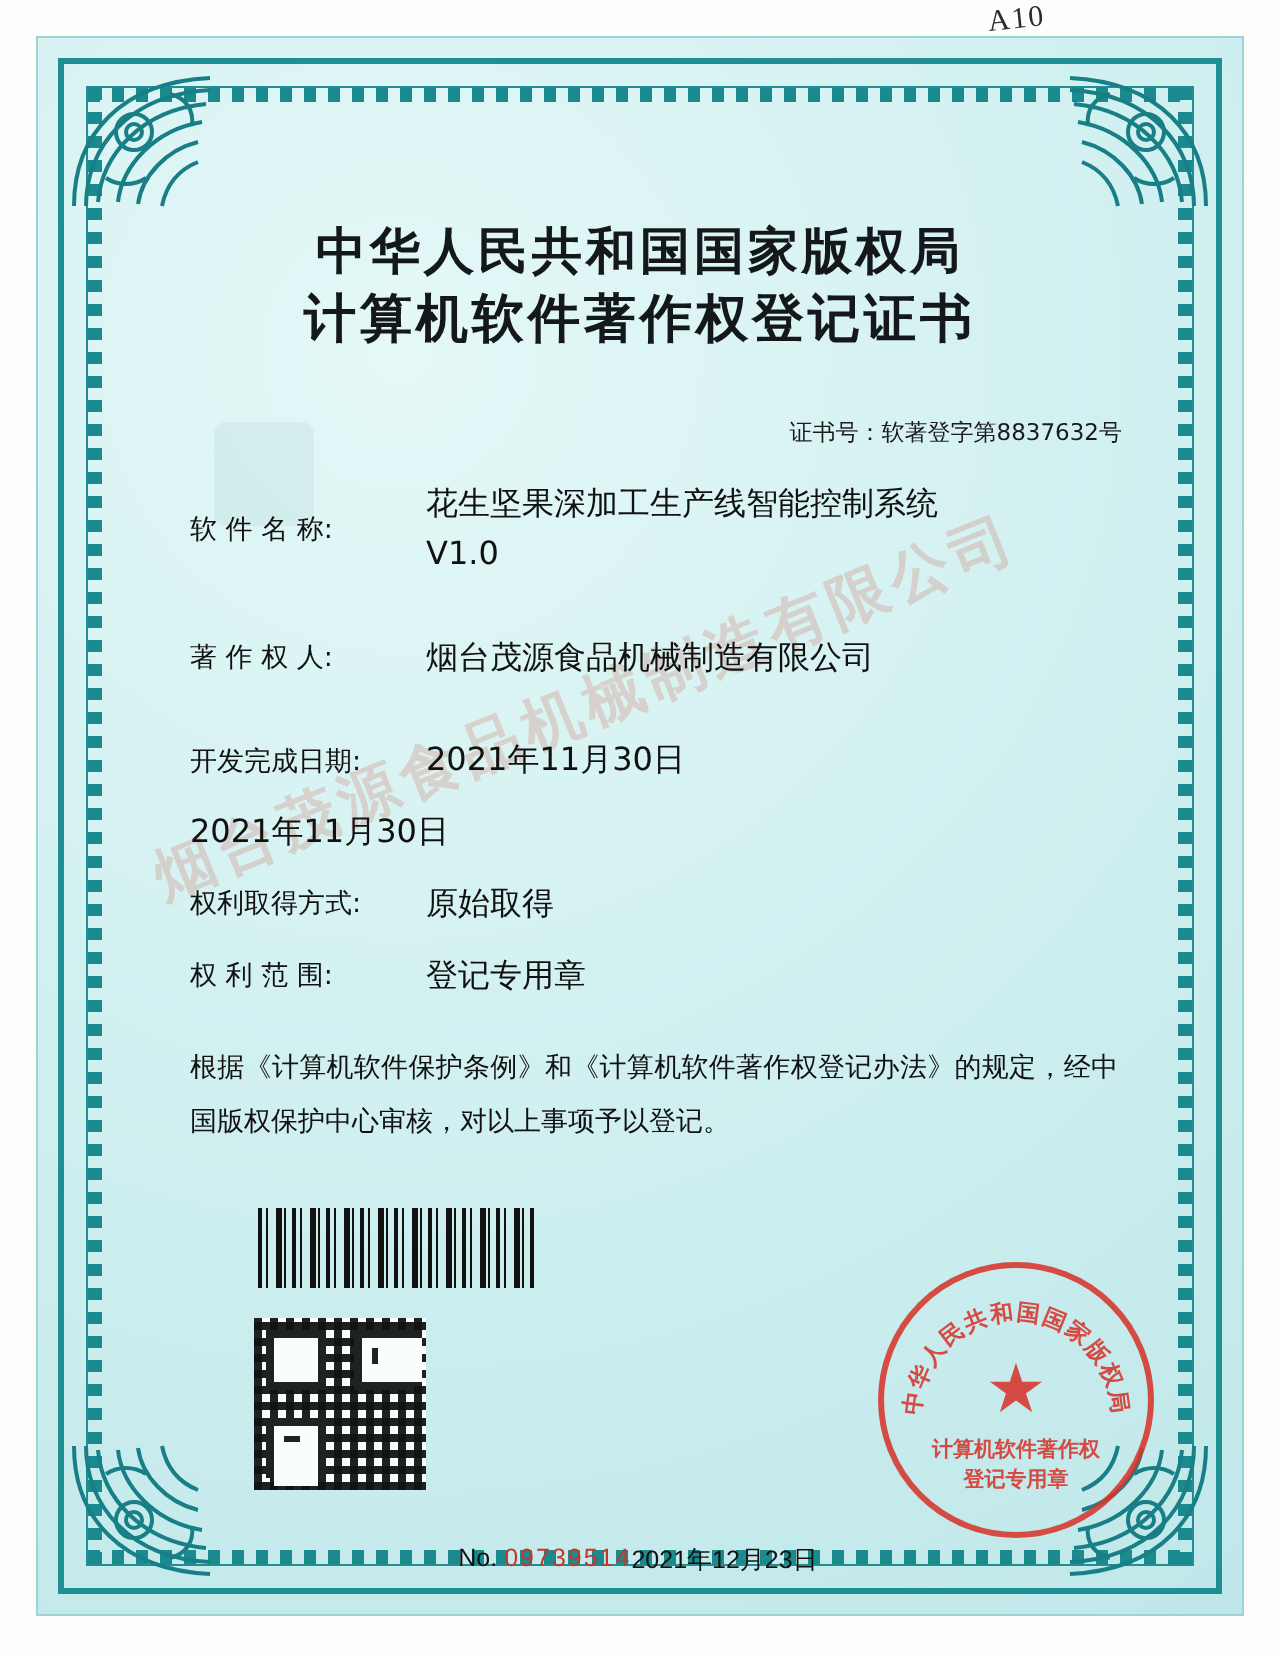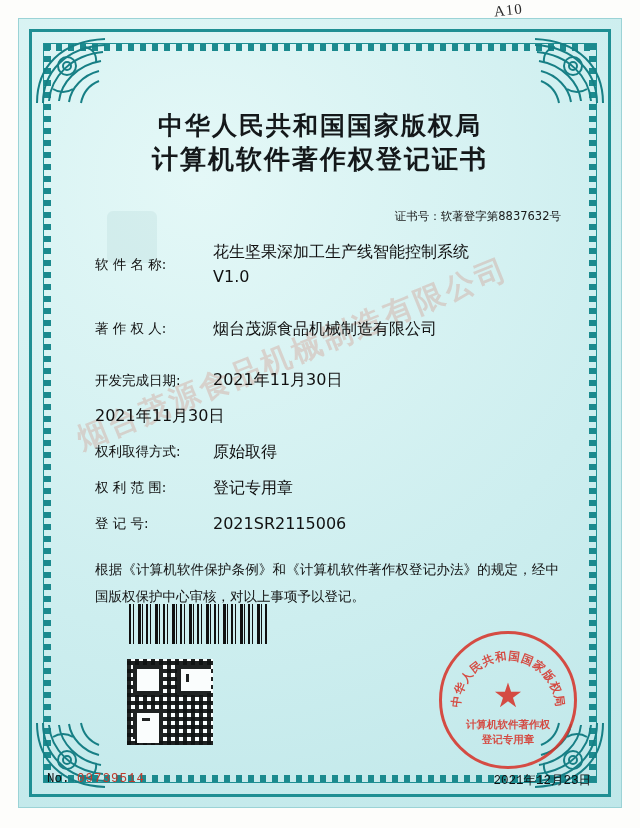--- a/index.html
+++ b/index.html
@@ -232,23 +232,23 @@
     font-family:"DejaVu Sans", sans-serif;
     font-size:10.5px;font-weight:bold;
   }
   .seal .l1{top:84px;}
   .seal .l2{top:99px;}
 
   .footer{
     position:absolute;
     left:0;right:0;bottom:18px;
     display:flex;
-    justify-content:space-between;
+    justify-content:center;
     padding:0 22px 0 28px;
-    font-family:Liberation Mono, monospace;
+    font-family:Liberation Sans, sans-serif;
     font-size:12.5px;
     color:#111;
   }
   .footer .no .num{
     color:#c0392b;
     letter-spacing:1px;
   }
   .footer .date{padding-right:8px;}
 </style>
 </head>
@@ -369,24 +369,20 @@
         <div class="row tight">
           <div class="lbl">权利取得方式:</div>
           <div class="val">原始取得</div>
         </div>
 
         <div class="row tight">
           <div class="lbl">权 利 范 围:</div>
           <div class="val">登记专用章</div>
         </div>
 
-        <div class="row tight">
-          <div class="lbl">登 记 号:</div>
-          <div class="val">2021SR2115006</div>
-        </div>
 
       </div>
 
       <div class="para">根据《计算机软件保护条例》和《计算机软件著作权登记办法》的规定，经中国版权保护中心审核，对以上事项予以登记。</div>
 
     </div>
 
     <div class="barcode"></div>
 
     <div class="qr">

